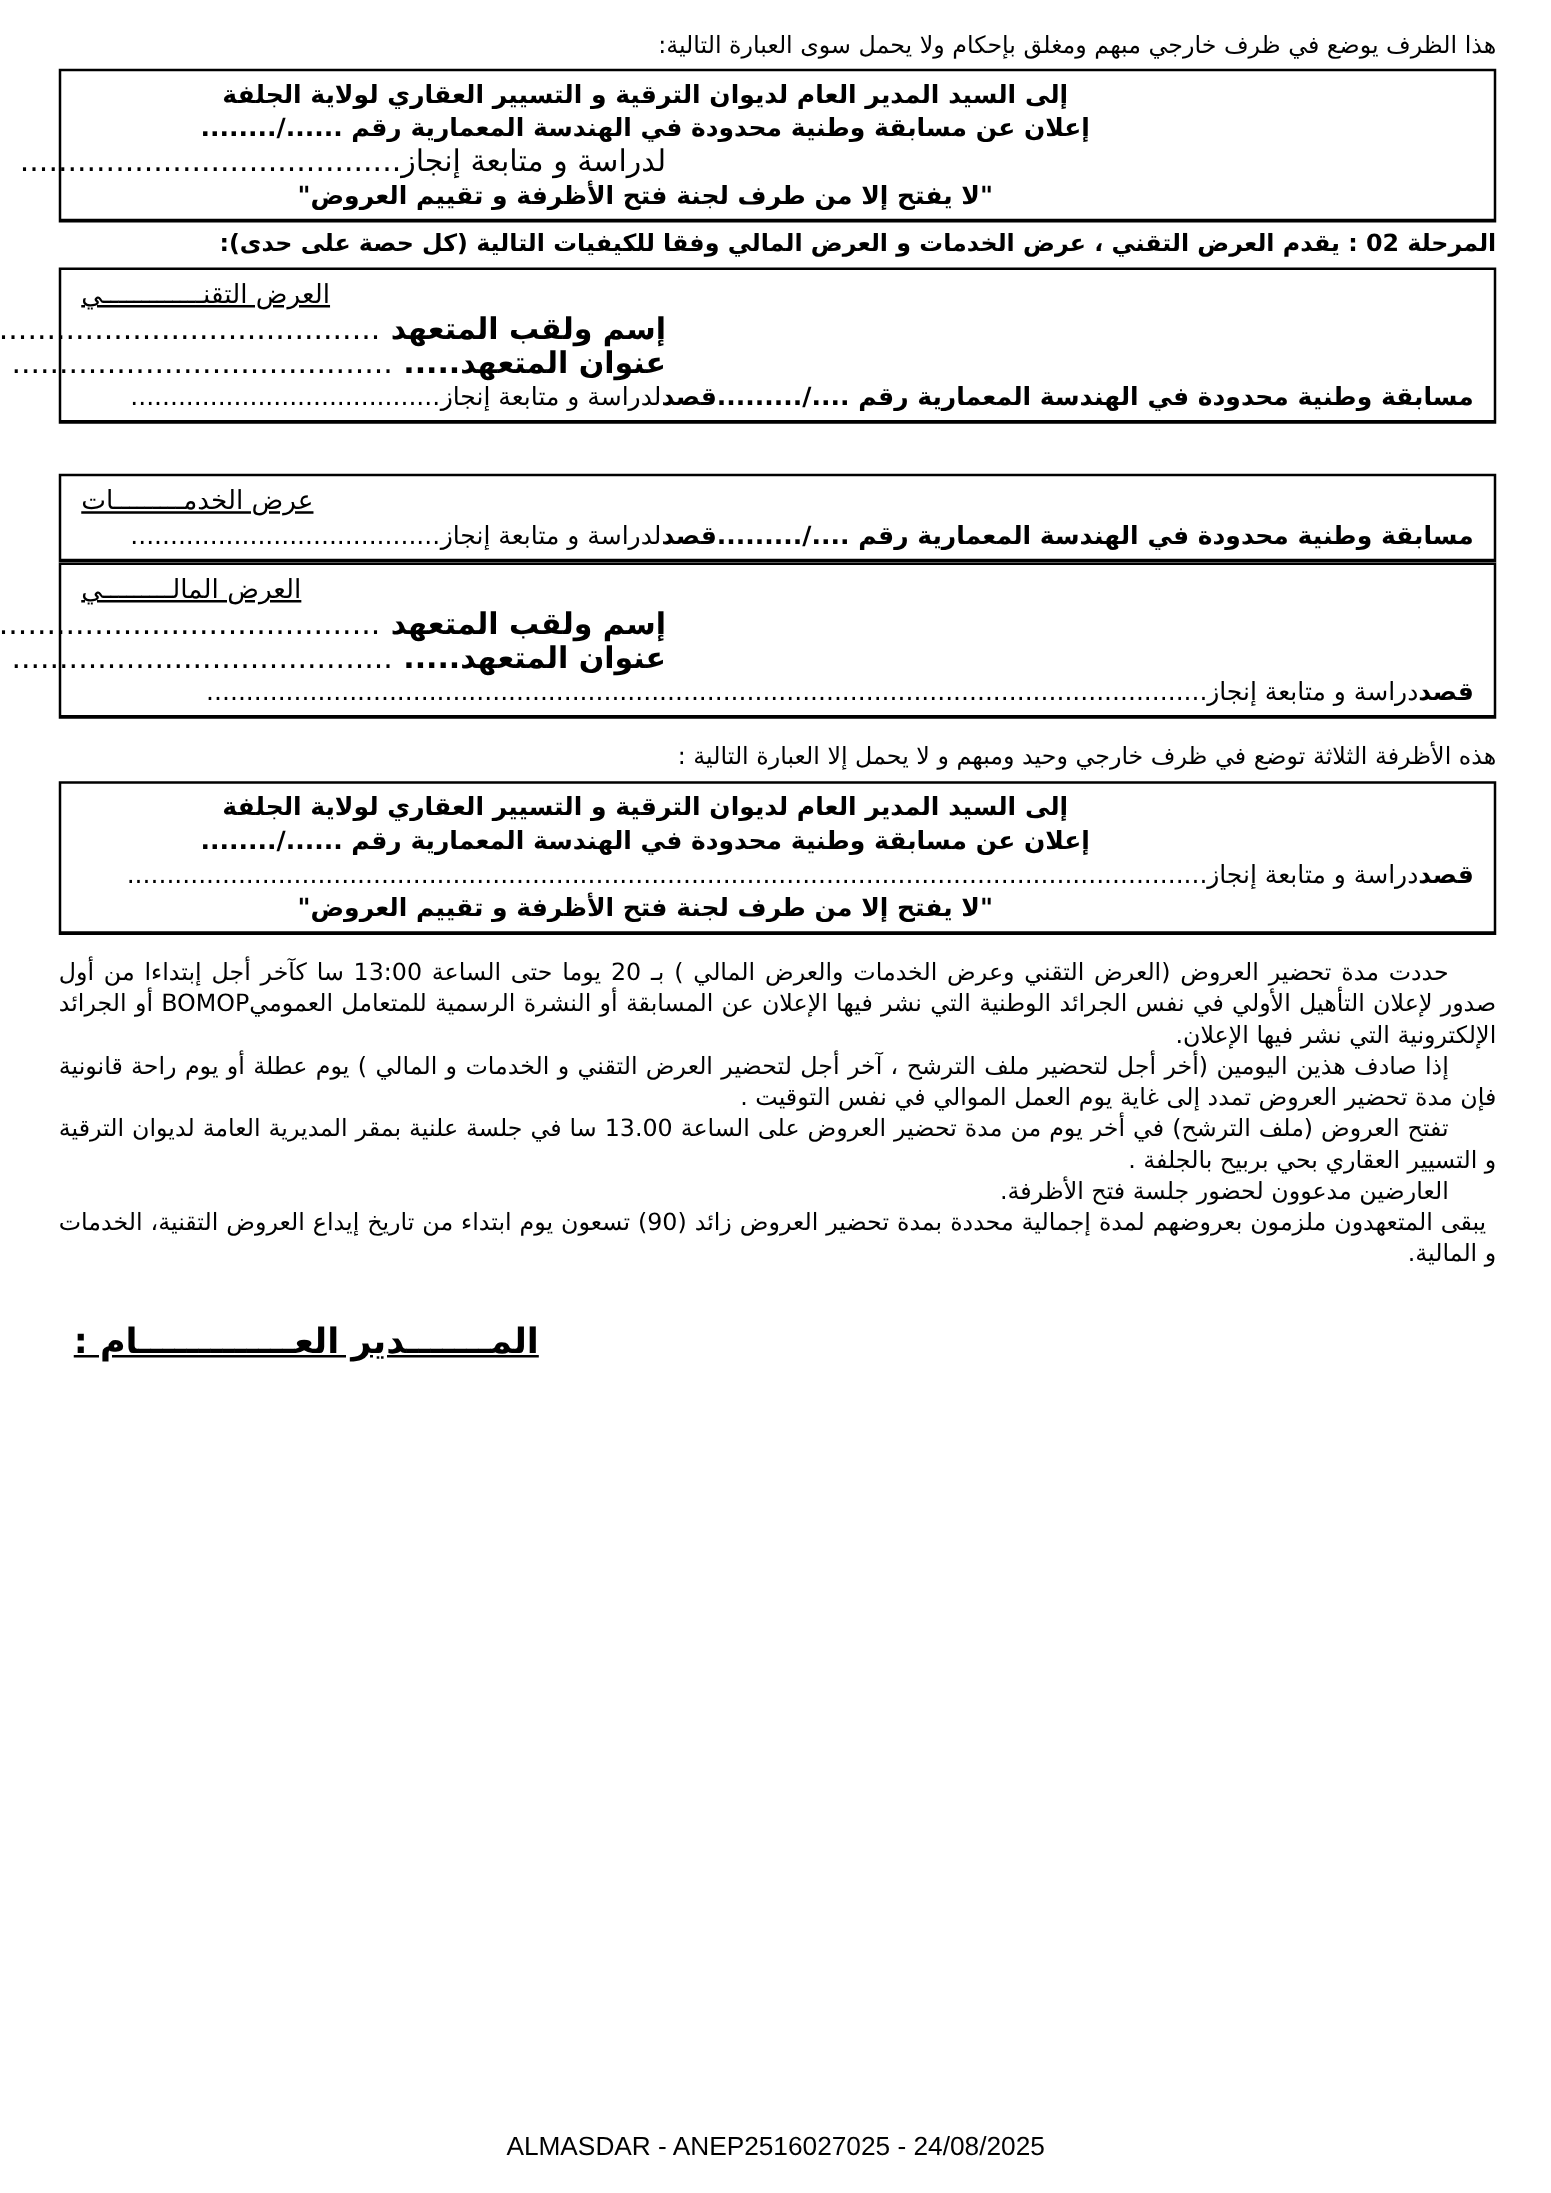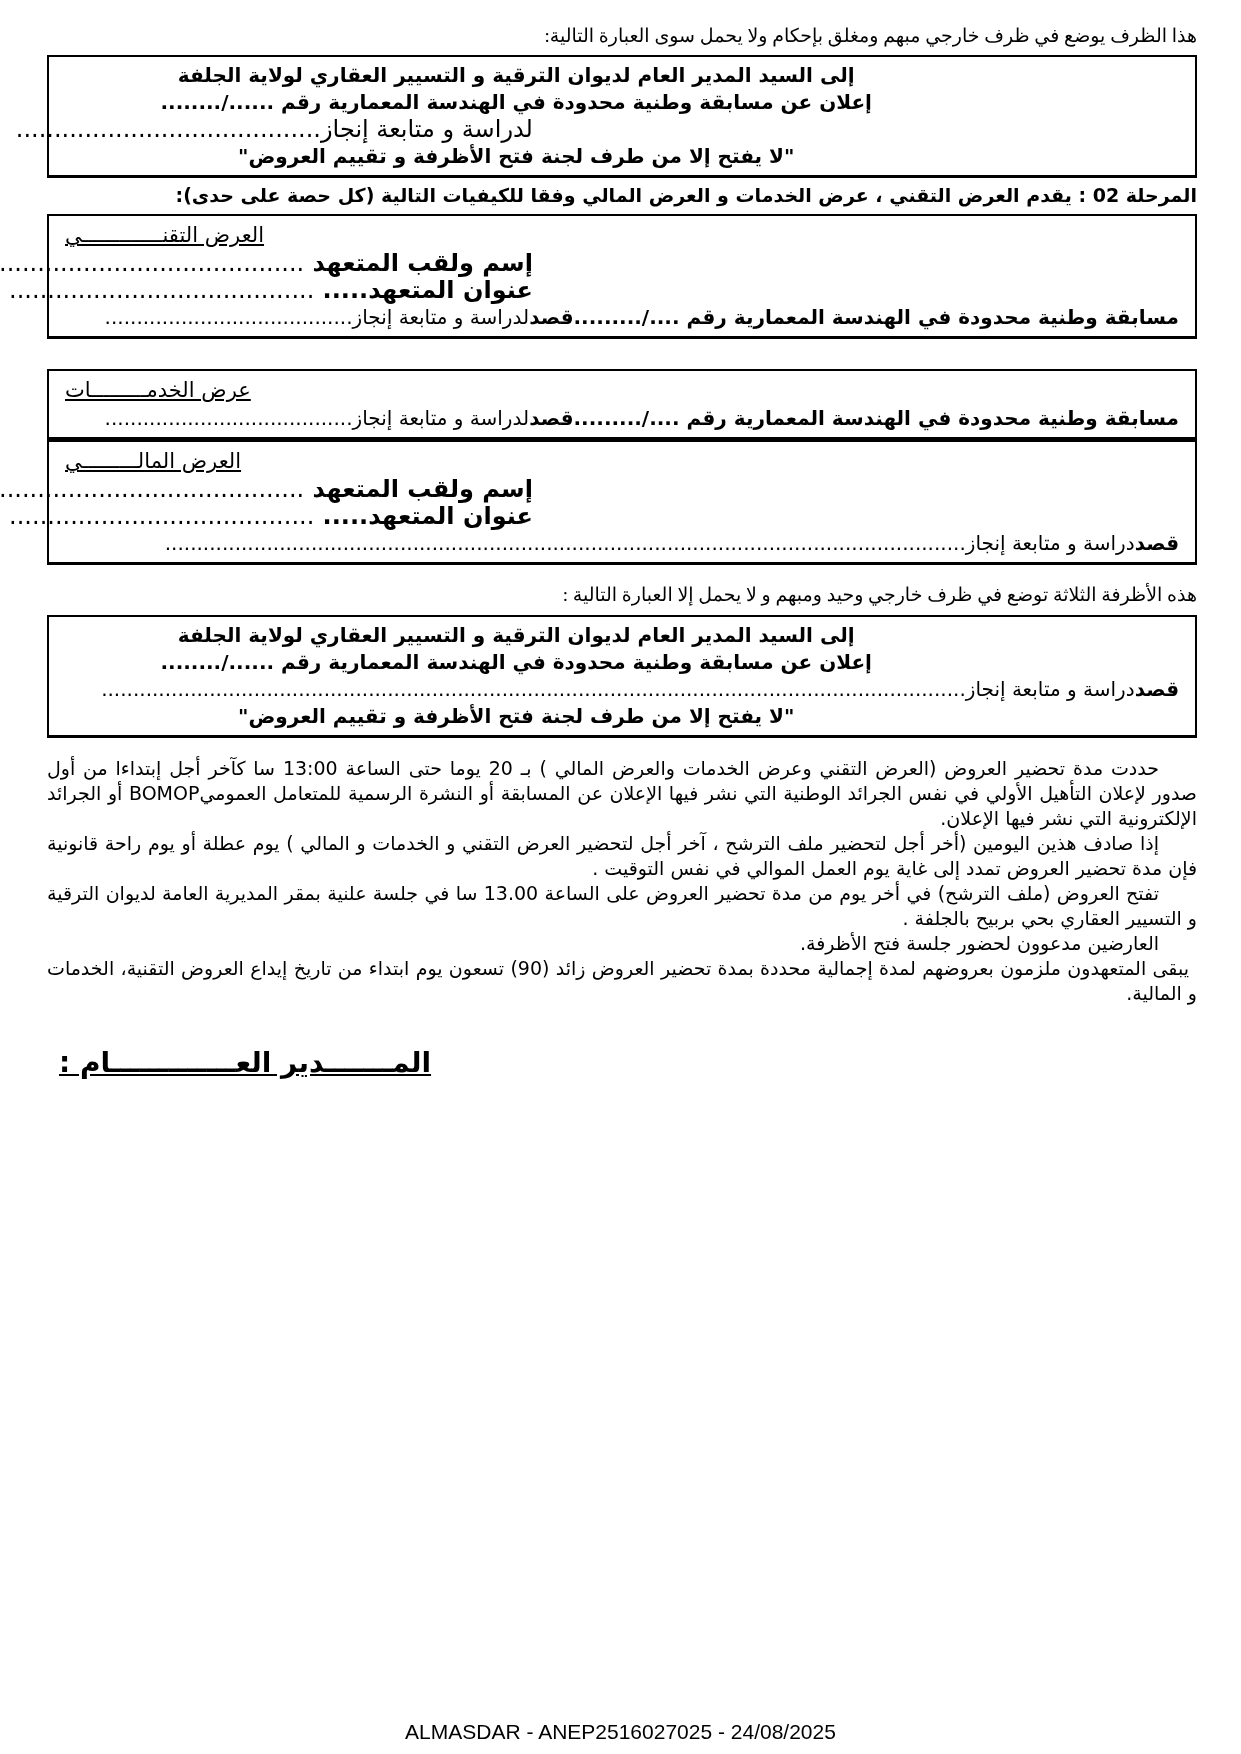--- a/index.html
+++ b/index.html
@@ -1,28 +1,28 @@
 <!DOCTYPE html>
 <html lang="ar"><head>
 <meta charset="utf-8">
 <style>
   html,body{margin:0;padding:0;background:#fff;}
   .page{position:relative;width:1241px;height:1754px;background:#ffffff;color:#000;
         font-family:"DejaVu Sans",sans-serif;overflow:hidden;}
   .content{padding:24px 44px 0 47px;}
 
-  .note{direction:rtl;text-align:right;font-size:19px;line-height:24px;font-family:Liberation Serif, serif;}
+  .note{direction:rtl;text-align:right;font-size:19px;line-height:24px;}
   .note.mt18{margin-top:18px;}
 
   .stage{direction:rtl;text-align:right;font-size:19px;font-weight:bold;line-height:26px;margin-top:4px;}
 
   .box{border:2px solid #000;border-bottom-width:3px;padding:5px 16px;background:#fff;}
   .box.b1{margin-top:7px;}
   .box.b2{margin-top:6px;}
-  .box.b3{margin-top:30px;}
+  .box.b3{margin-top:40px;}
   .box.b4{margin-top:0;}
   .box.b5{margin-top:8px;}
 
   .env-center{direction:rtl;text-align:center;padding-right:19%;font-size:20px;
               font-weight:bold;line-height:27px;white-space:nowrap;}
 
   .box-title{direction:rtl;text-align:left;padding-right:4%;font-size:21px;
              font-weight:normal;line-height:29px;}
   .box-title span{text-decoration:underline;}
 
@@ -37,21 +37,21 @@
   .fill-line .dots{flex:1;overflow:hidden;}
 
   .paras{direction:rtl;text-align:justify;font-size:19px;line-height:25px;margin-top:18px;}
   .paras p{margin:0;text-indent:38px;}
   .paras p.flush{text-indent:8px;}
 
   .director{direction:rtl;text-align:left;margin-top:40px;padding-left:12px;
             font-size:28px;font-weight:bold;line-height:34px;}
   .director span{text-decoration:underline;}
 
-  .footer{position:absolute;bottom:10px;left:0;width:100%;text-align:center;
+  .footer{position:absolute;bottom:24px;left:0;width:100%;text-align:center;
           font-size:21px;color:#000;font-family:"Liberation Sans","DejaVu Sans",sans-serif;}
 </style>
 </head>
 <body>
 
 <div class="page">
   <div class="content">
 
     <div class="note">هذا الظرف يوضع في ظرف خارجي مبهم ومغلق بإحكام ولا يحمل سوى العبارة التالية:</div>
 

